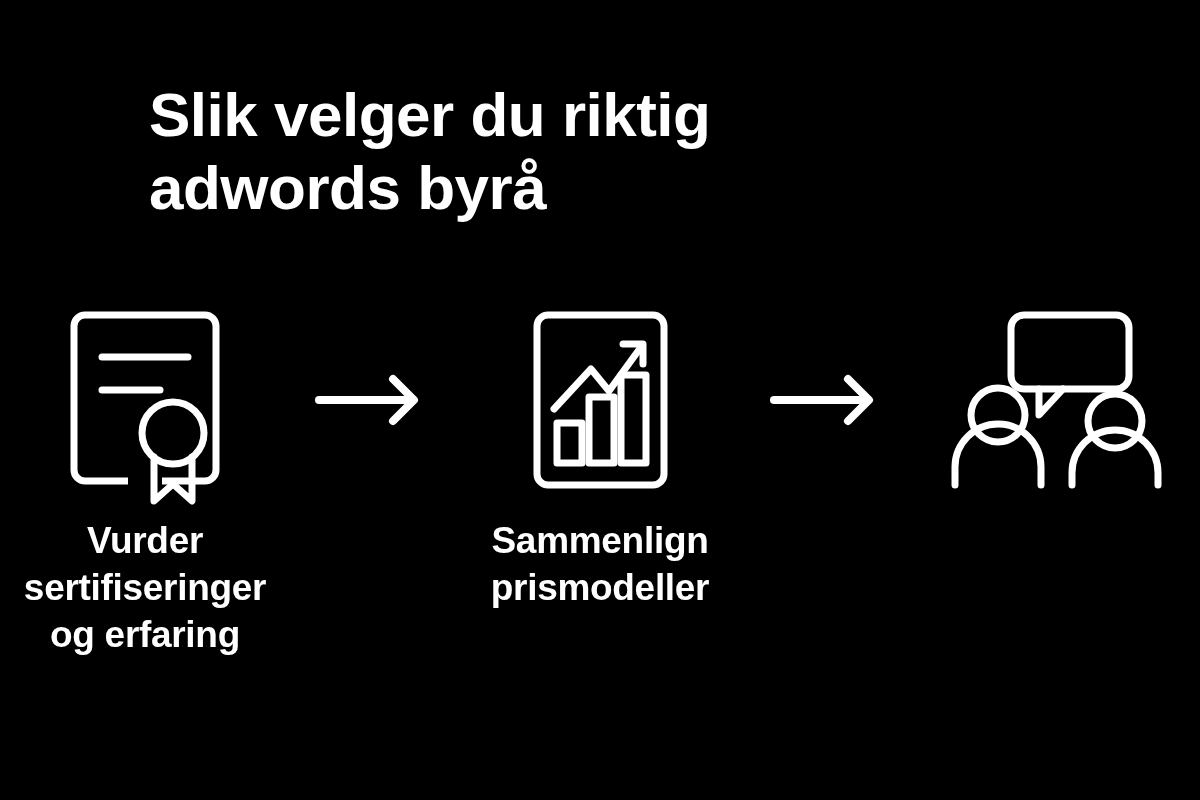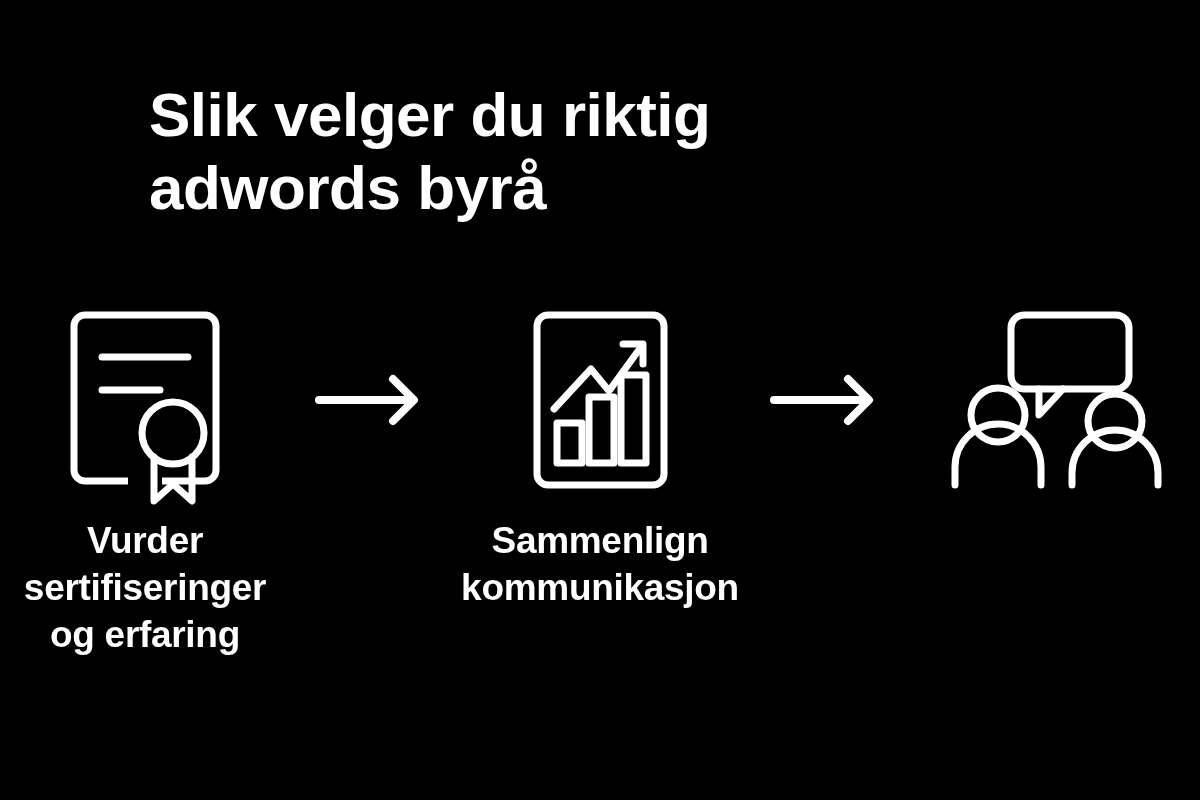--- a/index.html
+++ b/index.html
@@ -144,21 +144,21 @@
             <rect x="56" y="86" width="25" height="66"></rect>
             <rect x="88" y="64" width="25" height="88"></rect>
 
             <polyline points="21,98 58,58 76,80 108,36"></polyline>
 
             <polyline points="90,33 110,33 110,53"></polyline>
           </svg>
         </span>
       </div>
       <div class="step-label">Sammenlign
-kommunikasjon</div>
+prismodeller</div>
     </div>
 
     <div class="connector">
       <span>
         <svg width="116" height="52" viewBox="0 0 116 52" fill="none" stroke="#ffffff" stroke-width="8" stroke-linecap="round" stroke-linejoin="round">
           <line x1="4" y1="26" x2="98" y2="26"></line>
           <polyline points="78,5 99,26 78,47"></polyline>
         </svg>
       </span>
     </div>

